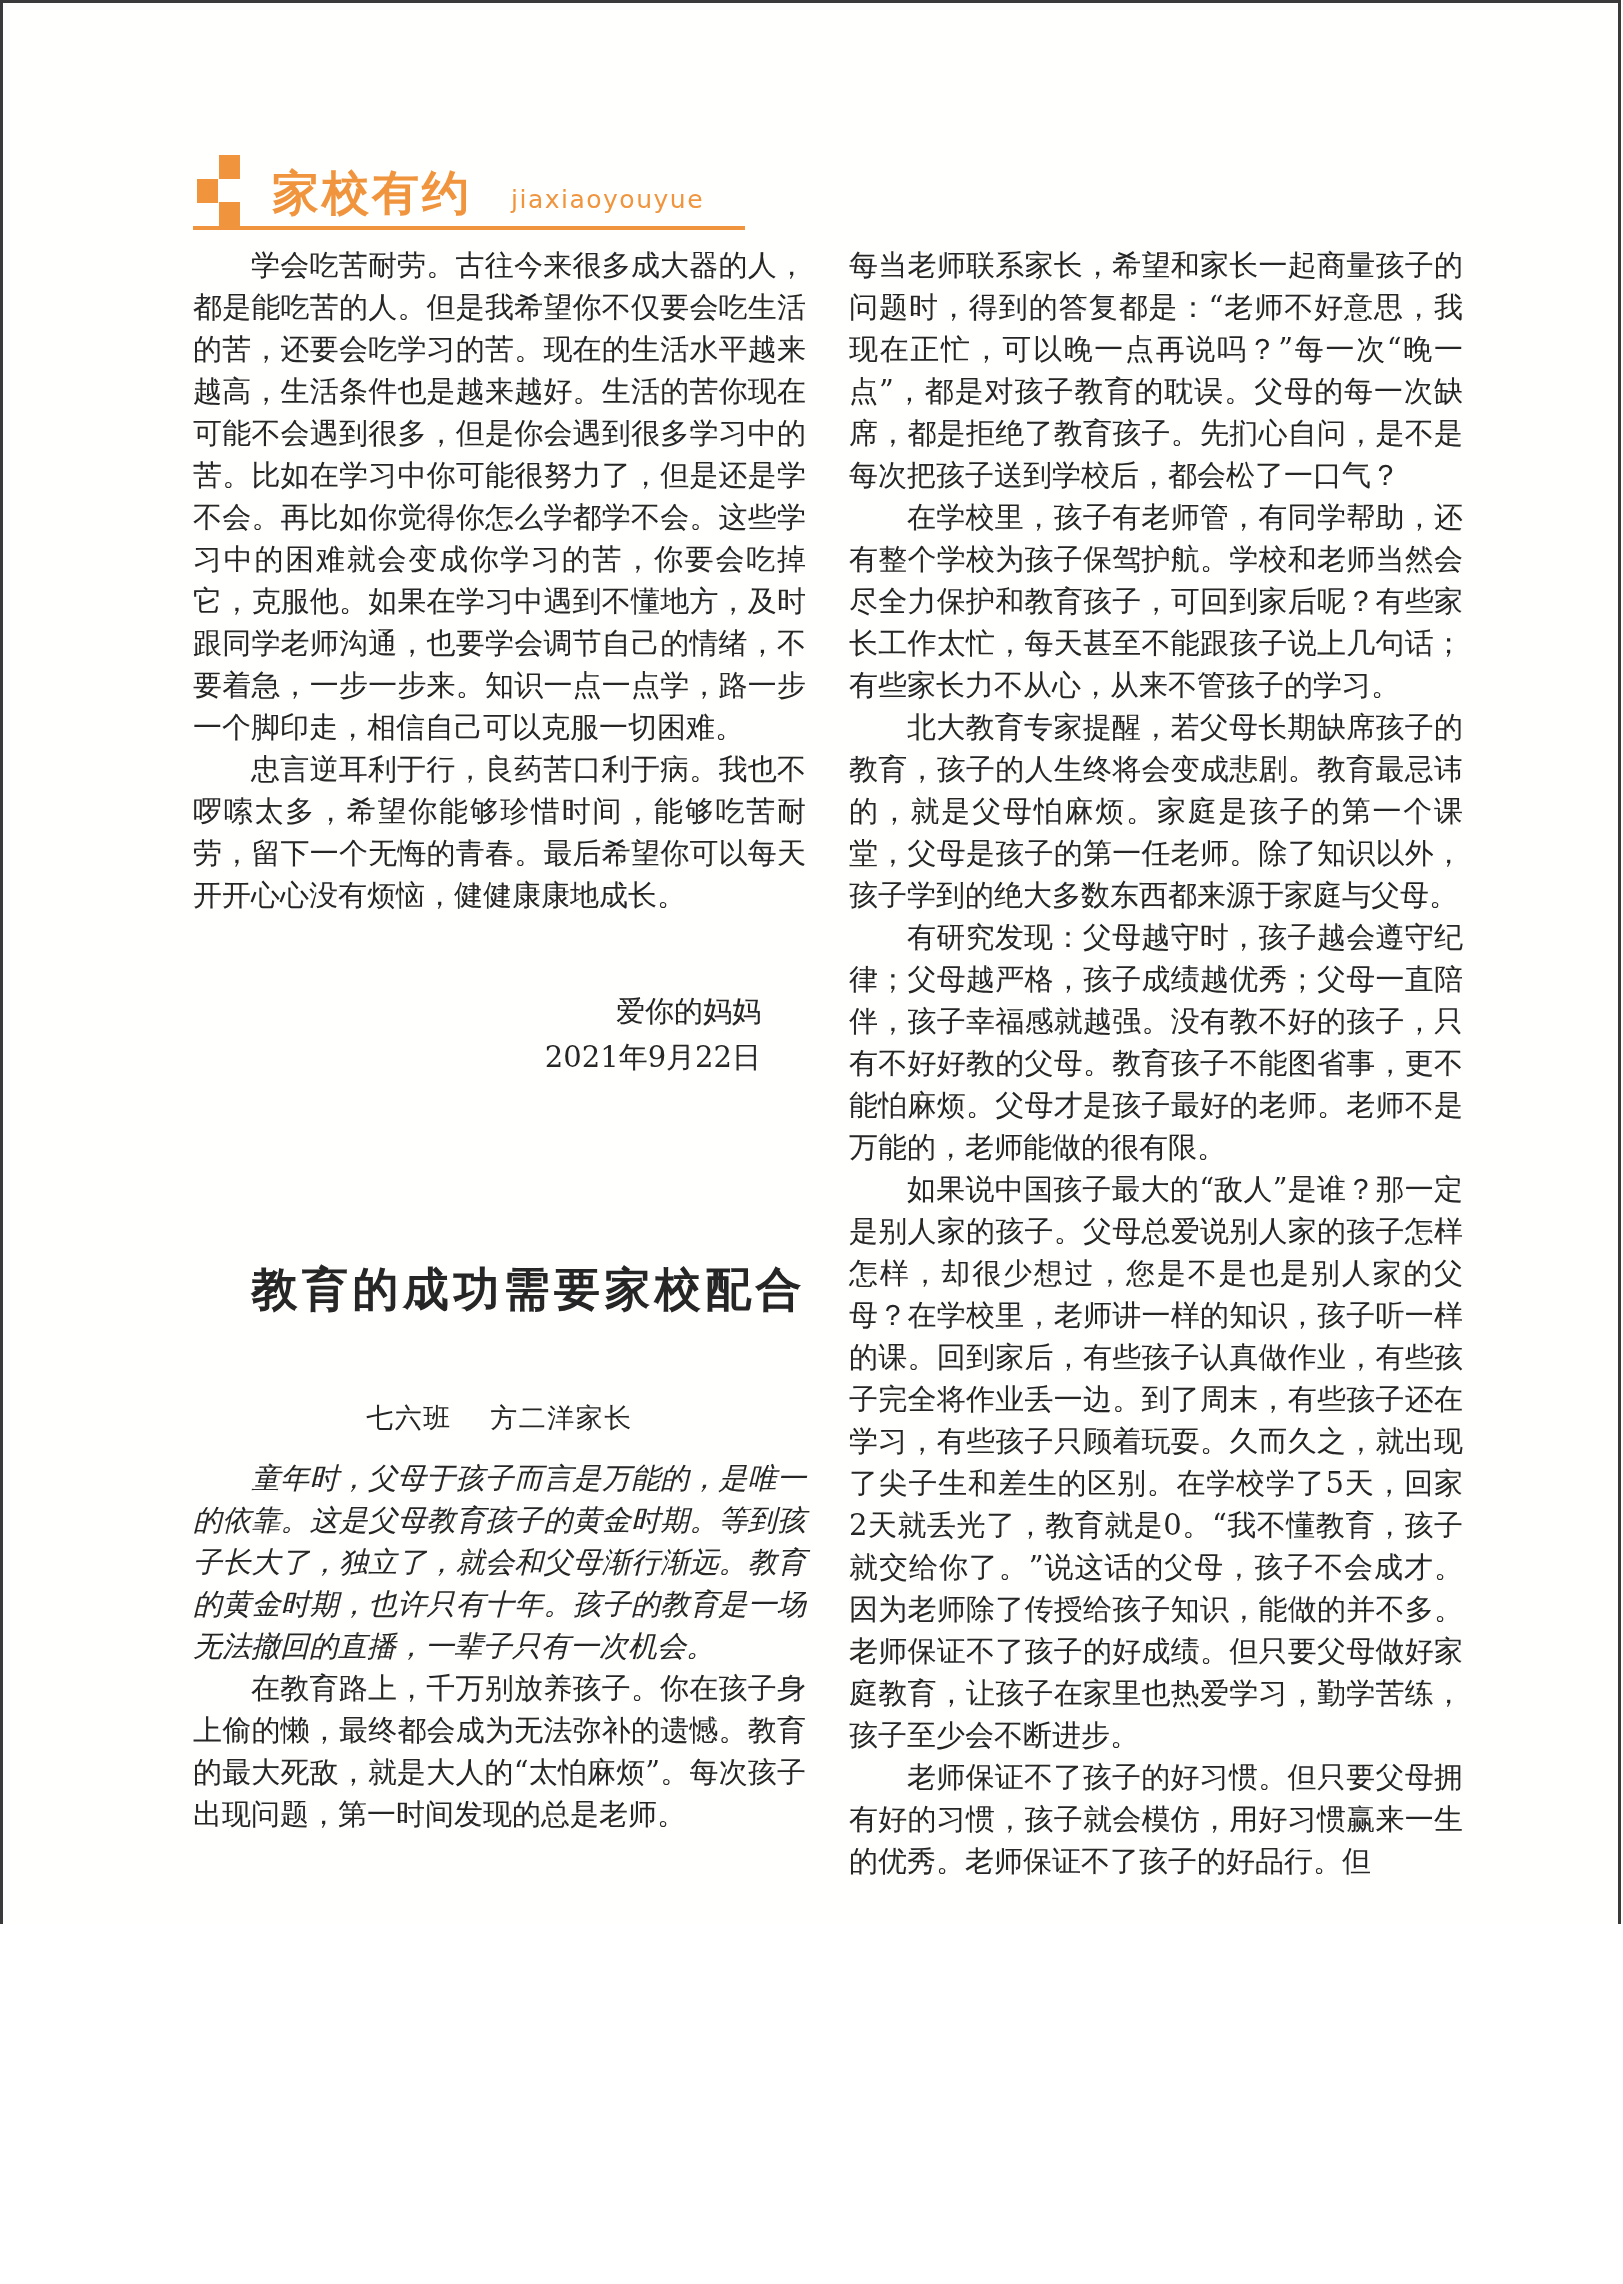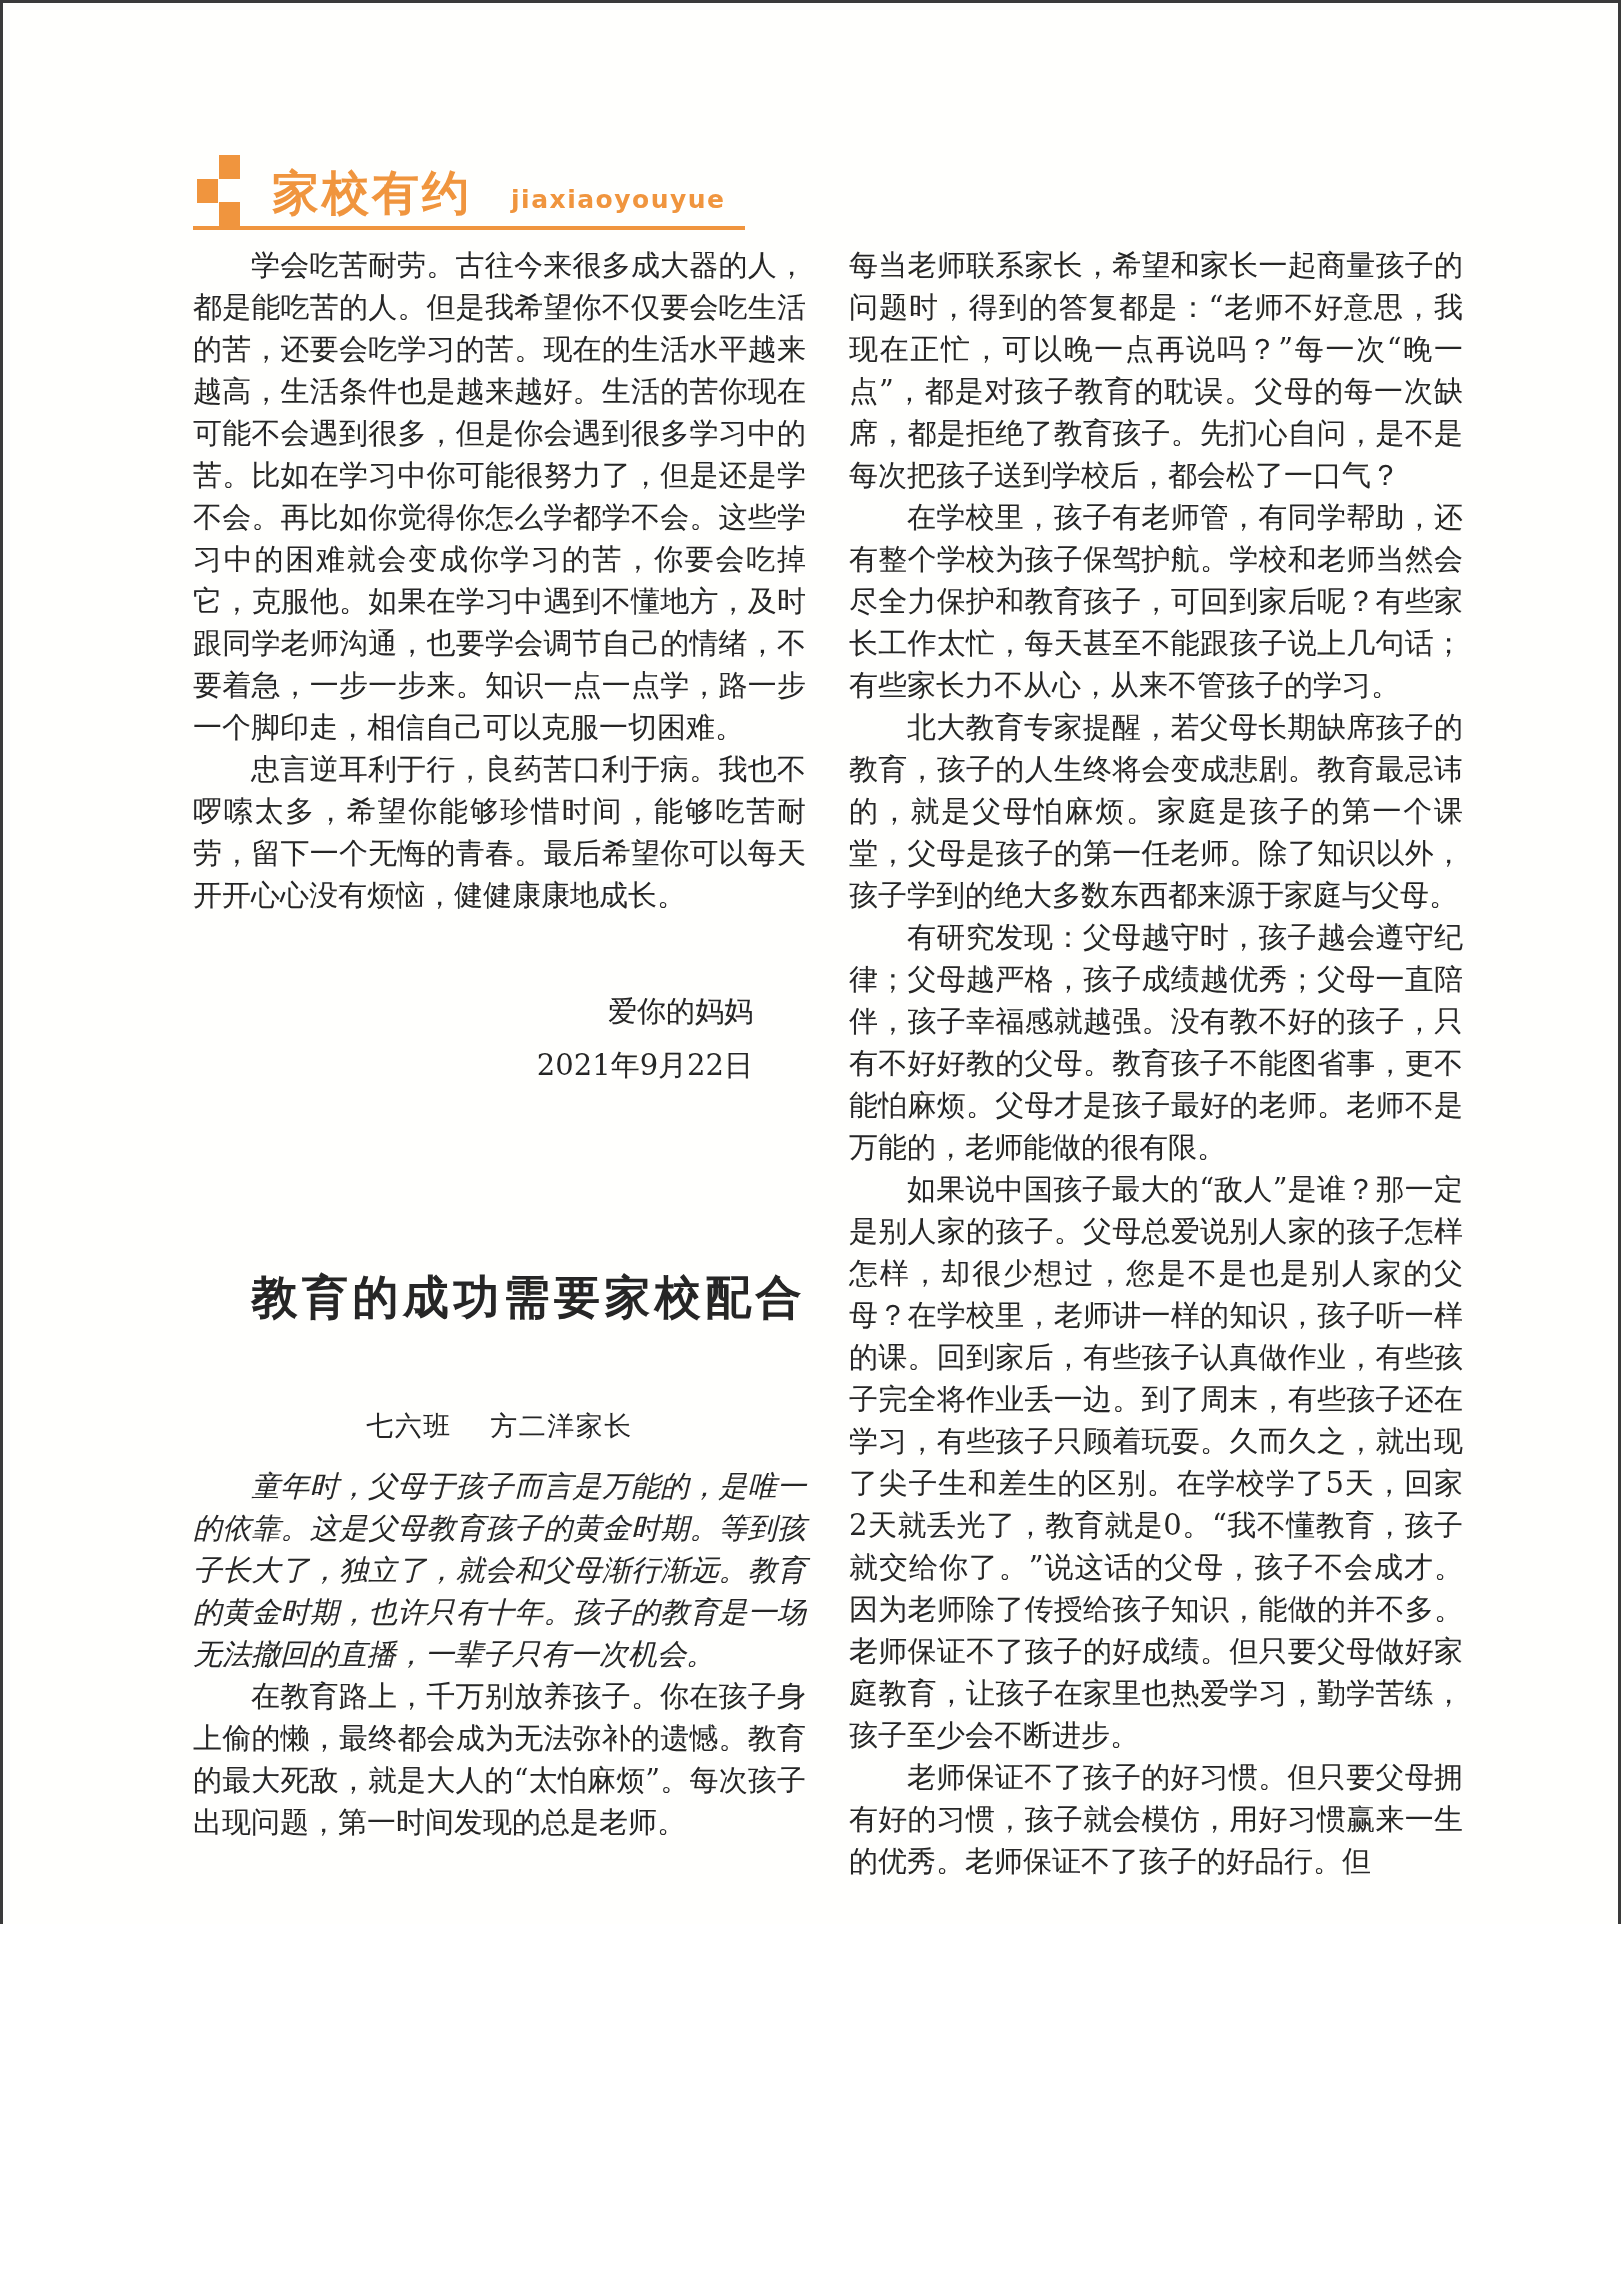--- a/index.html
+++ b/index.html
@@ -33,39 +33,39 @@
   .sq3{left:219px;top:202px;}
   .brand-cn{
     position:absolute;left:272px;top:168px;
     font-family:"DejaVu Sans","Liberation Sans",sans-serif;
     font-weight:bold;color:var(--accent);
     font-size:47px;line-height:49px;letter-spacing:3px;
   }
   .brand-py{
     position:absolute;left:511px;top:186px;
     font-family:"DejaVu Sans","Liberation Sans",sans-serif;
-    font-weight:bold;color:var(--accent);
+    font-weight:normal;color:var(--accent);
     font-size:25px;line-height:28px;letter-spacing:1.5px;
   }
   .header-underline{
     position:absolute;left:193px;top:226px;
     width:552px;height:4.4px;background:var(--accent);
   }
   
   .col{
     position:absolute;top:244px;
     font-size:29px;line-height:42px;
     text-align:justify;
   }
   .col-left{left:193px;width:613px;}
   .col-right{left:849px;width:614px;}
   .body-p{margin:0;text-indent:2em;}
   .noindent{text-indent:0;}
   .sig-block{margin-top:74px;text-align:right;padding-right:41px;}
-  .sig-block p{margin:12px;line-height:42px;}
+  .sig-block p{margin:4px;line-height:42px;}
   .art-title{
     margin:188px 0 0 0;
     font-size:46px;line-height:47px;font-weight:700;
     letter-spacing:4.4px;text-align:right;text-indent:0;
   }
   .art-byline{
     margin:89px 0 0 0;
     font-size:27px;line-height:32.5px;
     text-align:center;text-indent:0;letter-spacing:1.5px;
   }

